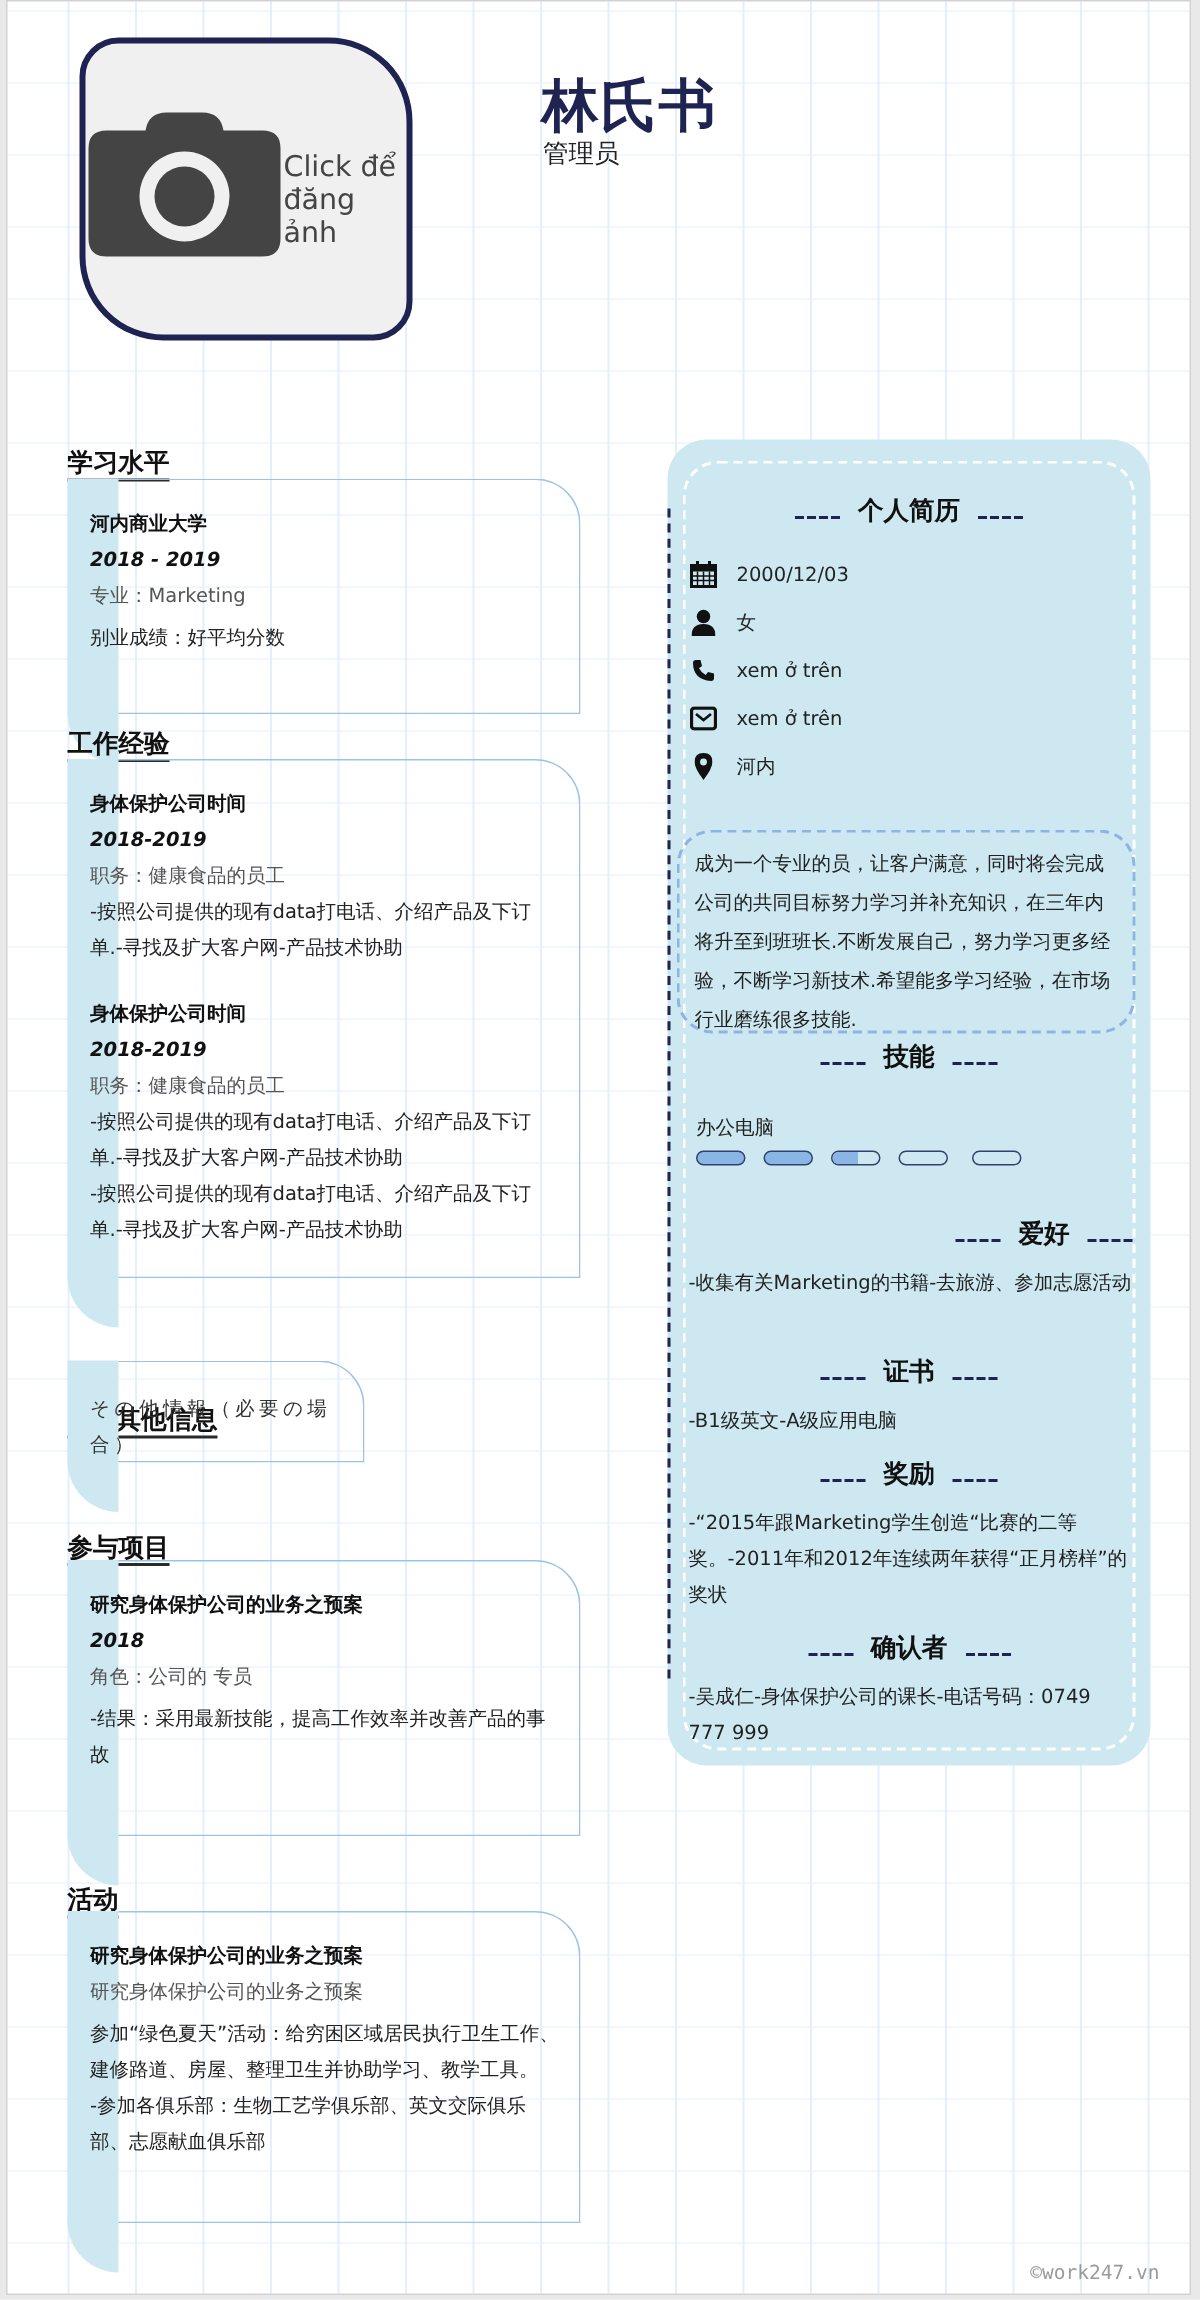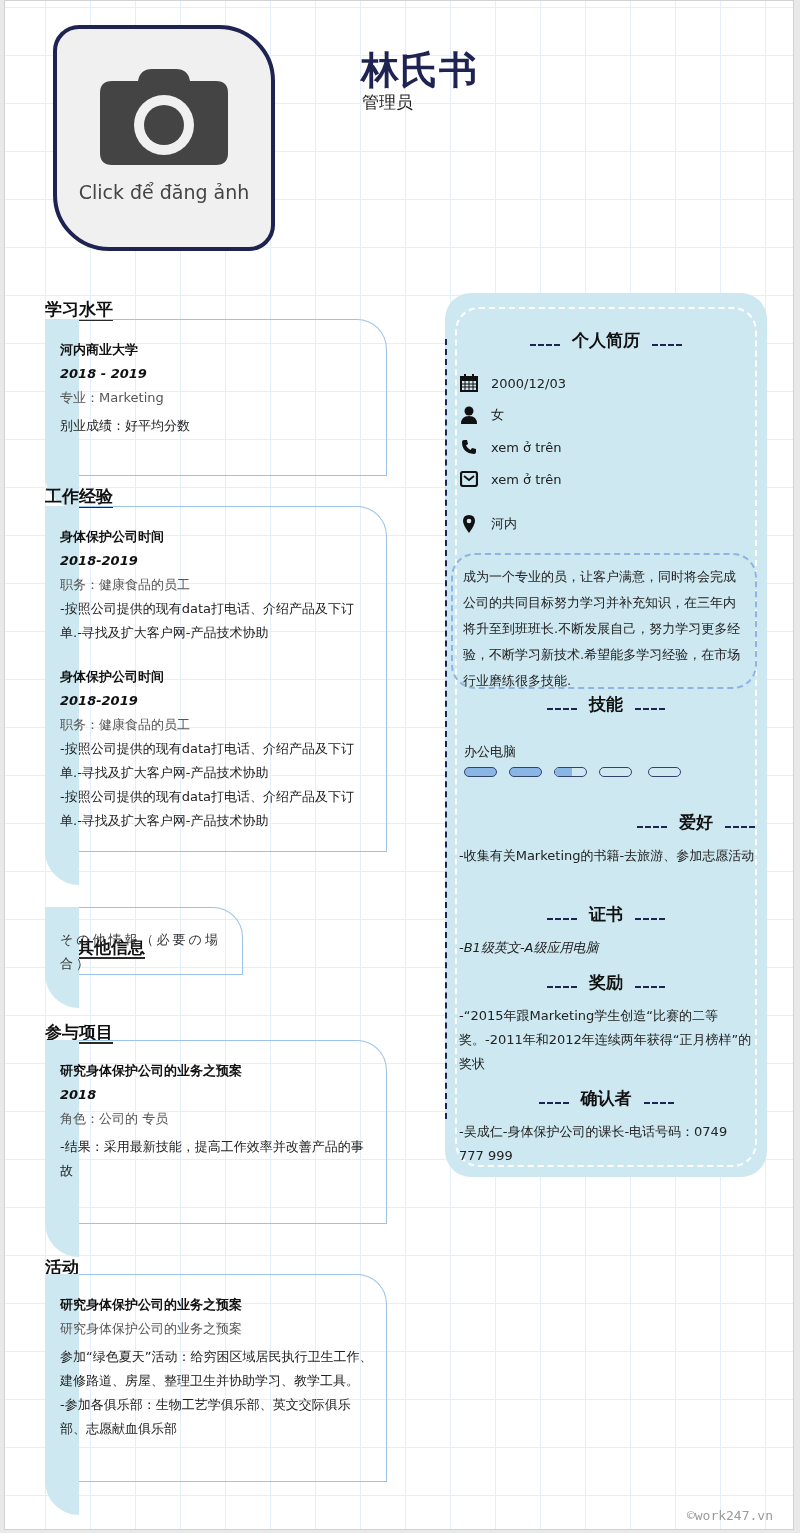--- a/index.html
+++ b/index.html
@@ -11,24 +11,24 @@
     background-image:
       linear-gradient(to right, #e4effd 1px, transparent 1px),
       linear-gradient(to bottom, #e4effd 1px, transparent 1px);
     background-size: 45px 48px;
     background-position: 40px 6px;
     border: 1px solid #d2d2d2;
     overflow: hidden;
   }
   
   .photo {
-    position: absolute; left: 48px; top: 24px; width: 222px; height: 226px;
+    position: absolute; left: 48px; top: 24px; width: 222px; height: 202px;
     background: #f0f0f0; border: 4px solid #1e2352;
     border-radius: 26px 56px 26px 56px;
-    display: flex; flex-direction: column; align-items: center; justify-content: center;
+    display: flex; flex-direction: row; align-items: center; justify-content: center;
     cursor: pointer;
   }
   .photo .cam { width: 132px; height: 100px; position: relative; margin-top: -6px; }
   .photo .caption { margin-top: 14px; font-size: 19px; color: #444; font-family: "DejaVu Sans", sans-serif; }
   
   .name { position: absolute; left: 356px; top: 44px; font-size: 38px; font-weight: bold; color: #1e2352; letter-spacing: 1px; }
   .role { position: absolute; left: 357px; top: 90px; font-size: 17px; color: #222; }
   
   .section-title {
     position: absolute; left: 40px; font-size: 17px; font-weight: bold; color: #111;
@@ -207,21 +207,21 @@
     </div>
     <div class="info-row" style="top:176px;">
       <span class="ic">
         <svg width="18" height="16" viewBox="0 0 18 16">
             <rect x="1" y="1" width="16" height="14" rx="2" fill="none" stroke="#111" stroke-width="2.2"></rect>
             <path d="M4 5 L9 9 L14 5" fill="none" stroke="#111" stroke-width="1.8"></path>
           </svg>
       </span>
       <span>xem ở trên</span>
     </div>
-    <div class="info-row" style="top:208px;margin-top:13px;">
+    <div class="info-row" style="top:208px;">
       <span class="ic">
         <svg width="12" height="18" viewBox="0 0 12 18">
             <path d="M6 0 Q12 0 12 6 Q12 10 6 18 Q0 10 0 6 Q0 0 6 0 Z" fill="#111"></path>
             <circle cx="6" cy="6" r="2.3" fill="#cde8f1"></circle>
           </svg>
       </span>
       <span>河内</span>
     </div>
 
     <div class="summary">成为一个专业的员，让客户满意，同时将会完成公司的共同目标努力学习并补充知识，在三年内将升至到班班长.不断发展自己，努力学习更多经验，不断学习新技术.希望能多学习经验，在市场行业磨练很多技能.</div>
@@ -239,21 +239,21 @@
     </div>
 
     <div class="r-head" style="top:518px;text-align:right;">
       <span class="dash"></span><span>爱好</span><span class="dash"></span>
     </div>
     <div class="r-text" style="top:551px;">-收集有关Marketing的书籍-去旅游、参加志愿活动</div>
 
     <div class="r-head" style="top:610px;">
       <span class="dash"></span><span>证书</span><span class="dash"></span>
     </div>
-    <div class="r-text" style="top:643px;font-style:italic;">-B1级英文-A级应用电脑</div>
+    <div class="r-text" style="top:643px;">-B1级英文-A级应用电脑</div>
 
     <div class="r-head" style="top:678px;">
       <span class="dash"></span><span>奖励</span><span class="dash"></span>
     </div>
     <div class="r-text" style="top:711px;">-“2015年跟Marketing学生创造“比赛的二等奖。-2011年和2012年连续两年获得“正月榜样”的奖状</div>
 
     <div class="r-head" style="top:794px;">
       <span class="dash"></span><span>确认者</span><span class="dash"></span>
     </div>
     <div class="r-text" style="top:827px;">-吴成仁-身体保护公司的课长-电话号码：0749 777 999</div>

